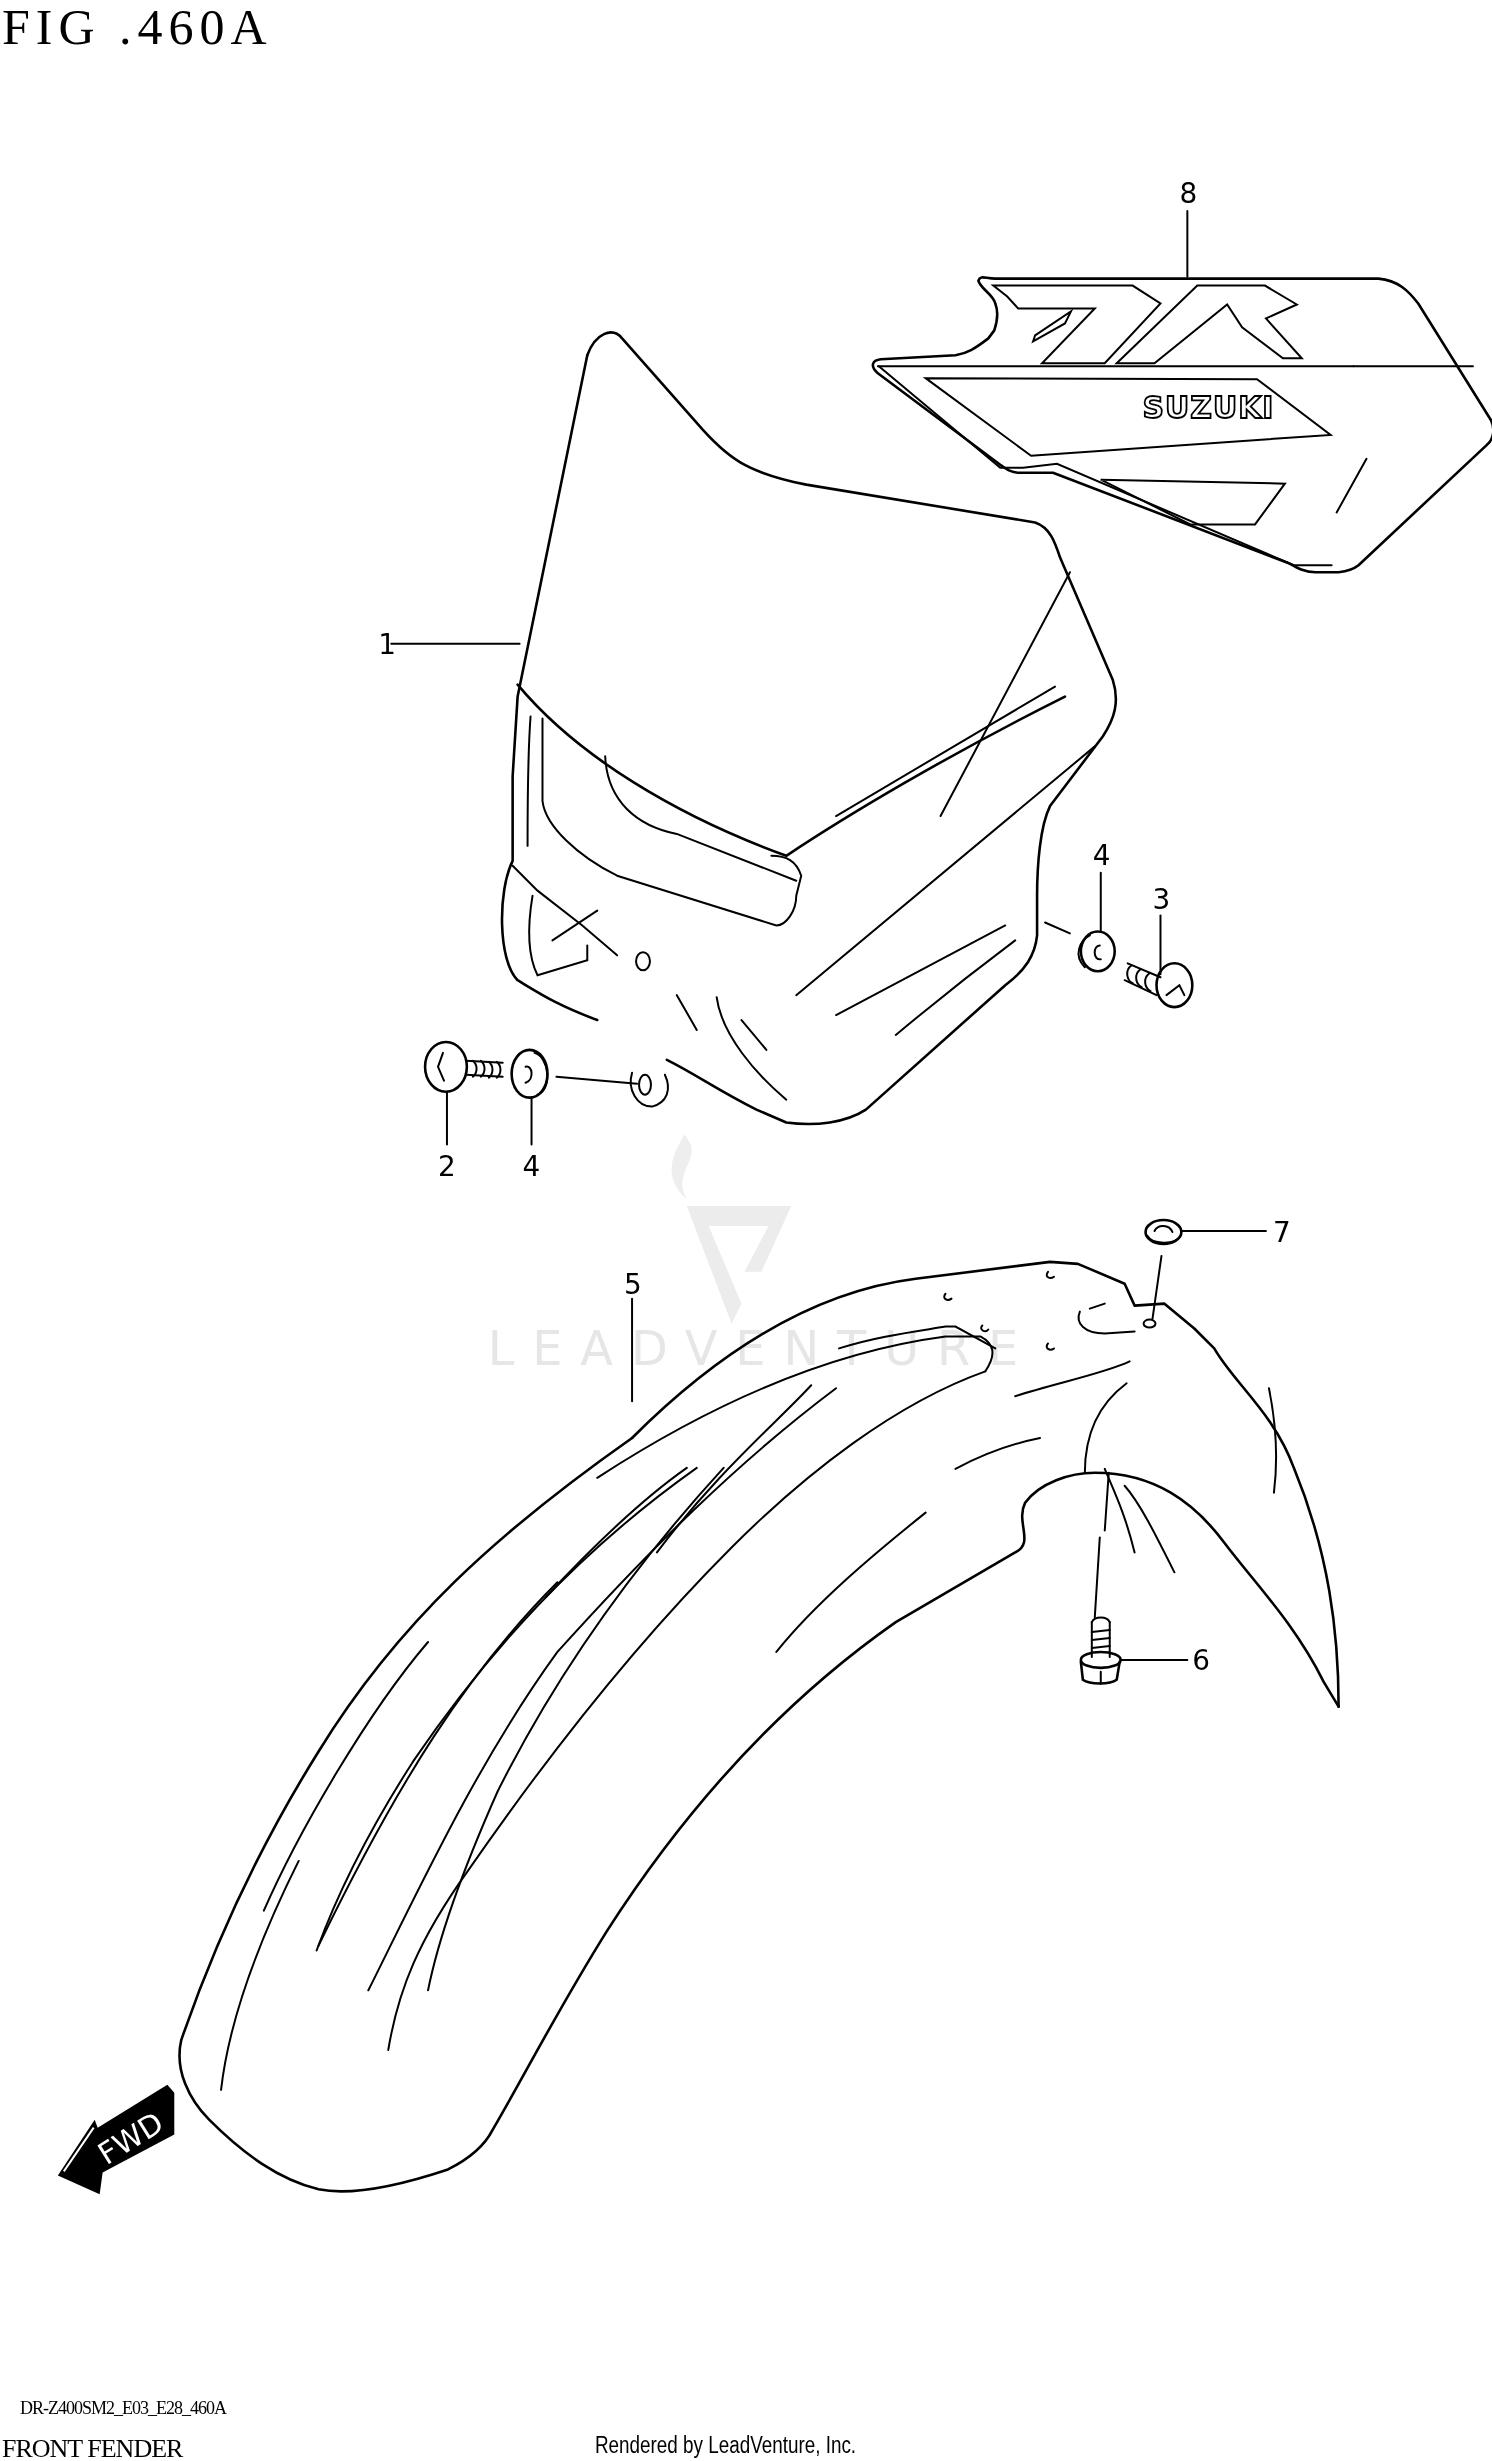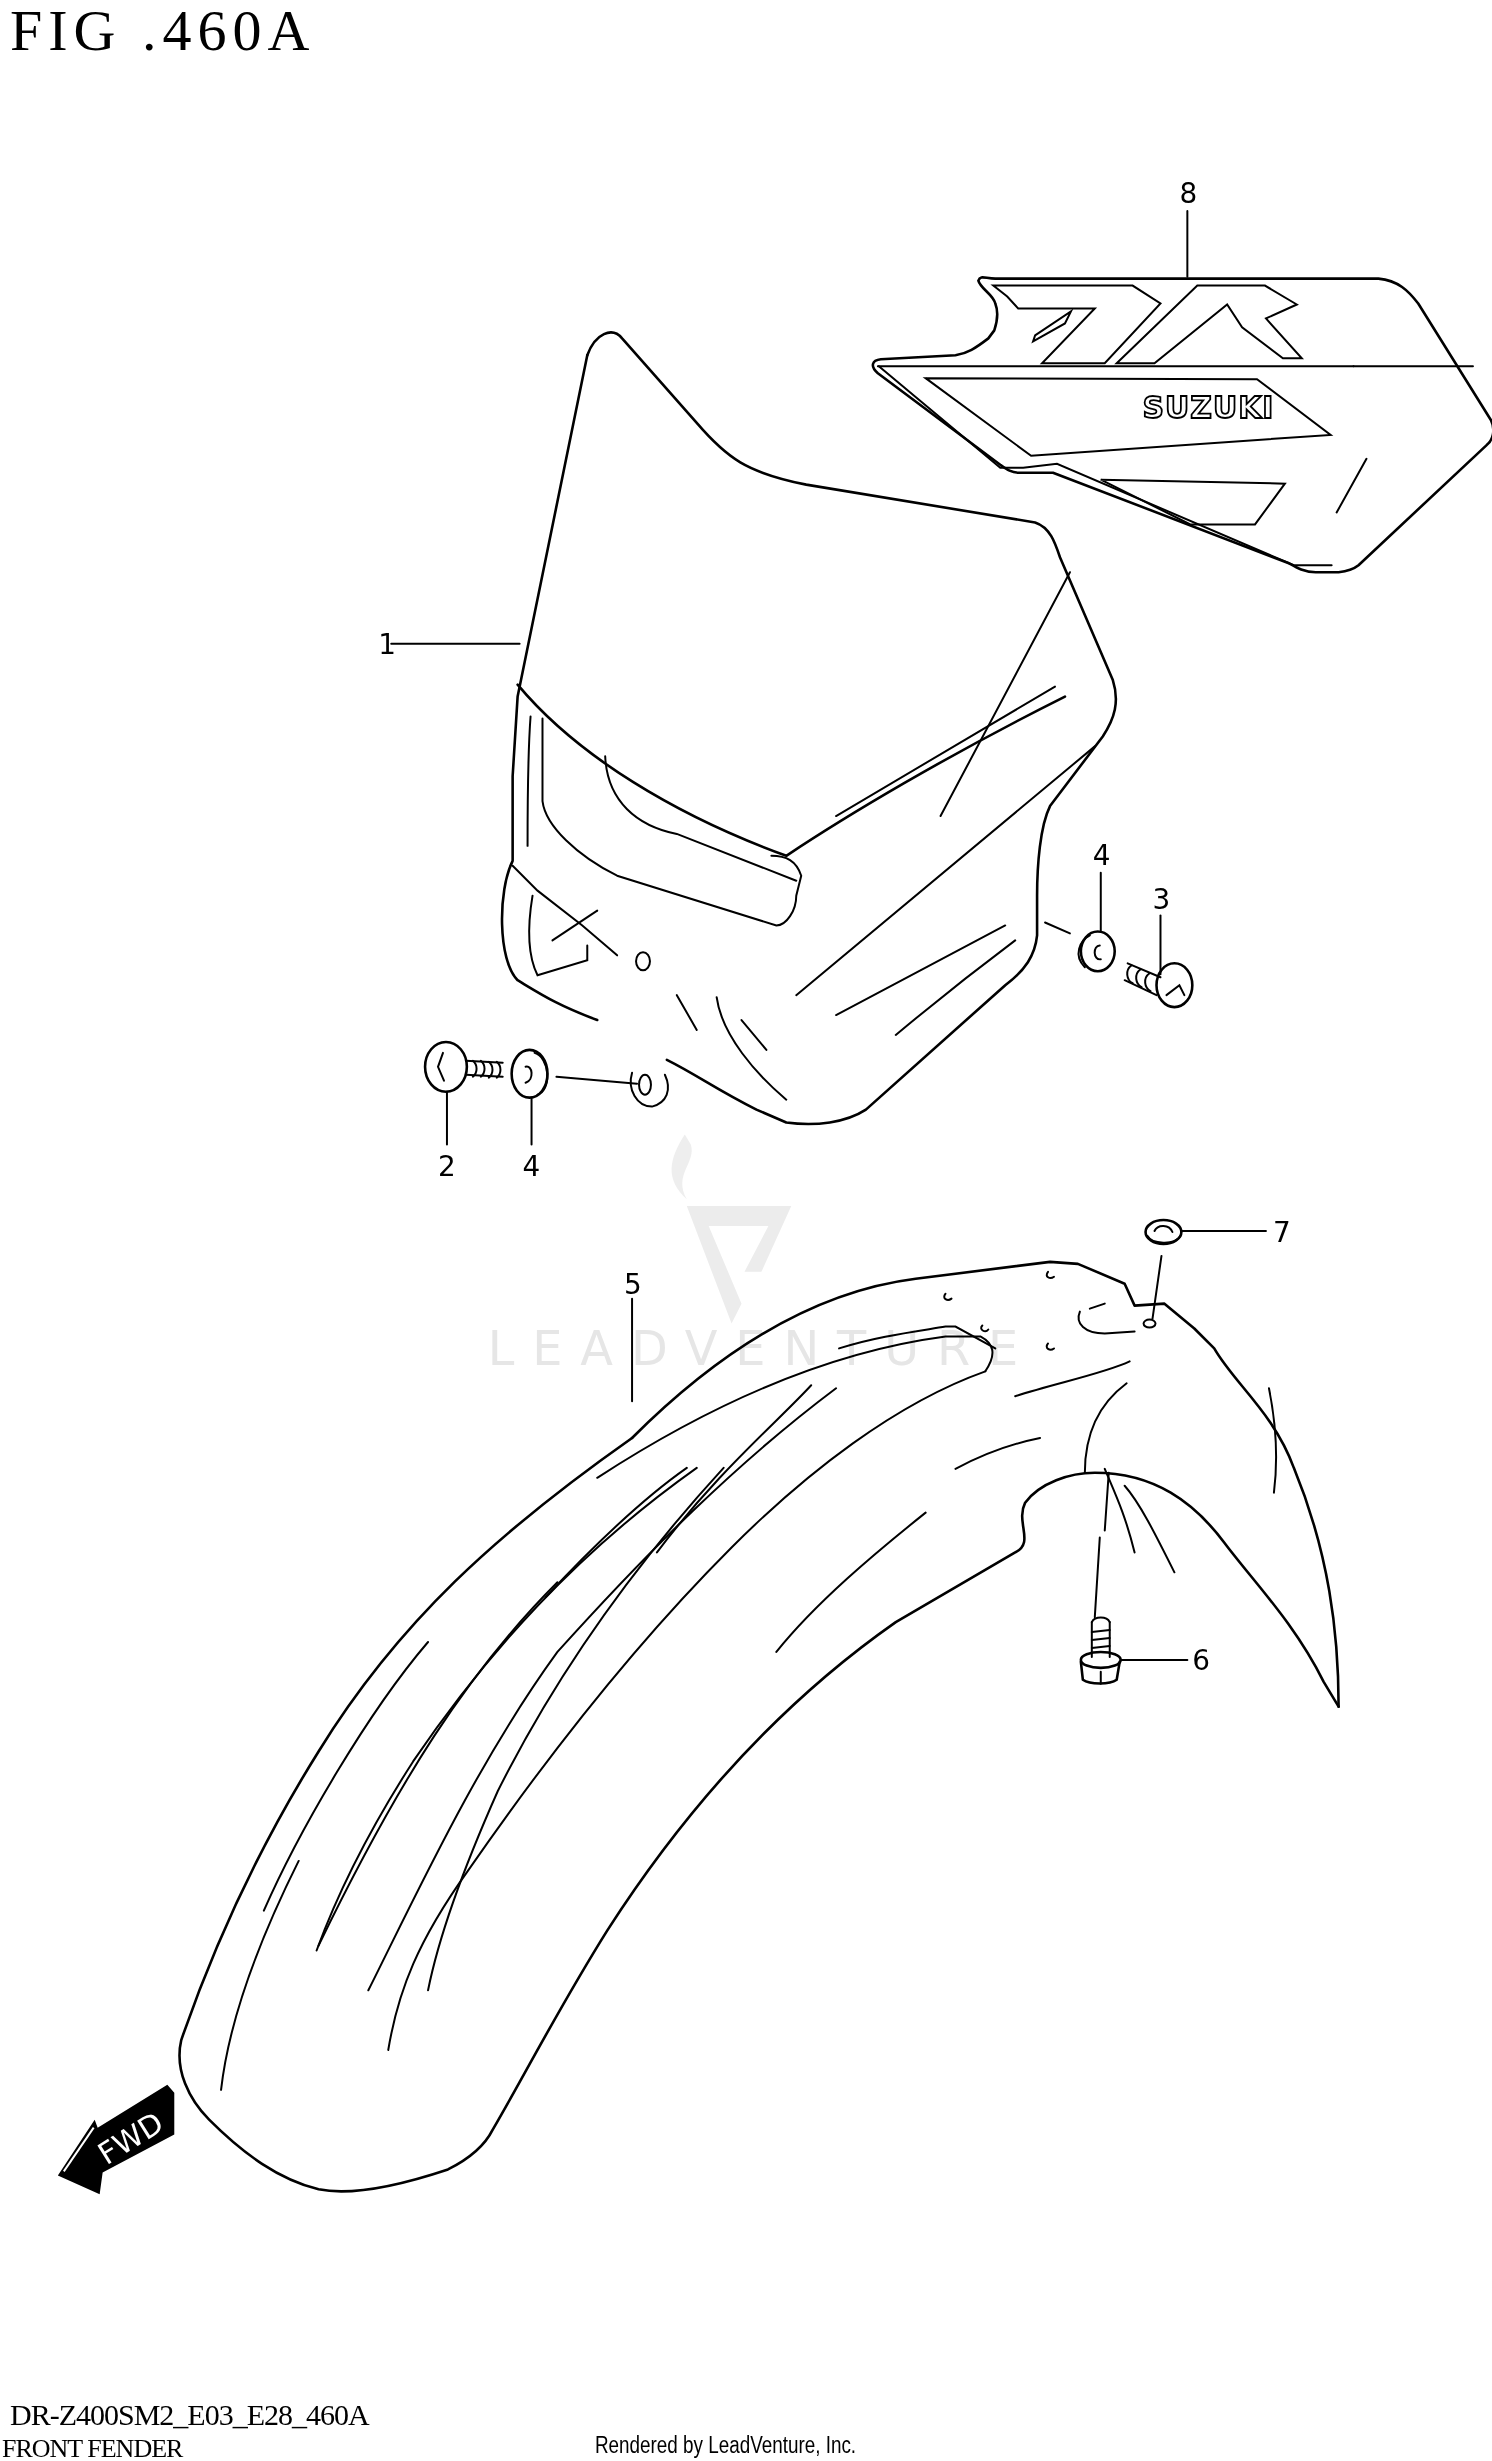--- a/index.html
+++ b/index.html
@@ -1,18 +1,18 @@
 <!DOCTYPE html>
 <html><head>
   <meta charset="utf-8">
   <style>
     html, body { margin: 0; padding: 0; background: #ffffff; }
     body { width: 1493px; height: 2462px; position: relative; overflow: hidden; font-family: "Liberation Mono", "DejaVu Sans Mono", monospace; color: #000; }
-    .fig-title { position: absolute; left: 2px; top: 2px; font-family: "Liberation Serif", "DejaVu Serif", serif; font-size: 58px; letter-spacing: 6px; line-height: 1; margin-left: 8px; }
-    .footer-model { position: absolute; left: 10px; top: 2398px; font-family: "Liberation Serif", "DejaVu Serif", serif; font-size: 30px; letter-spacing: -1px; text-align: right; }
+    .fig-title { position: absolute; left: 2px; top: 2px; font-family: "Liberation Serif", "DejaVu Serif", serif; font-size: 50px; letter-spacing: 6px; line-height: 1; }
+    .footer-model { position: absolute; left: 20px; top: 2398px; font-family: "Liberation Serif", "DejaVu Serif", serif; font-size: 18px; letter-spacing: -1px; text-align: right; }
     .footer-section { position: absolute; left: 2px; top: 2434px; font-family: "Liberation Serif", "DejaVu Serif", serif; font-size: 26px; letter-spacing: -1px; }
     .footer-credit { position: absolute; left: 595px; top: 2432px; font-family: "Liberation Sans", "DejaVu Sans", sans-serif; font-size: 23px; transform: scaleX(0.82); transform-origin: left top; }
     svg.diagram { position: absolute; left: 0; top: 0; }
     .ln { fill: none; stroke: #000; stroke-width: 2.6; stroke-linejoin: round; stroke-linecap: round; }
     .ln-thin { fill: none; stroke: #000; stroke-width: 2; stroke-linecap: round; }
     .callout-num { font-family: "DejaVu Sans", "Liberation Sans", sans-serif; font-size: 28px; fill: #000; }
     .wm-text { font-family: "DejaVu Sans", "Liberation Sans", sans-serif; font-size: 48px; letter-spacing: 18px; fill: #e6e6e6; }
   </style>
 </head>
 <body>

